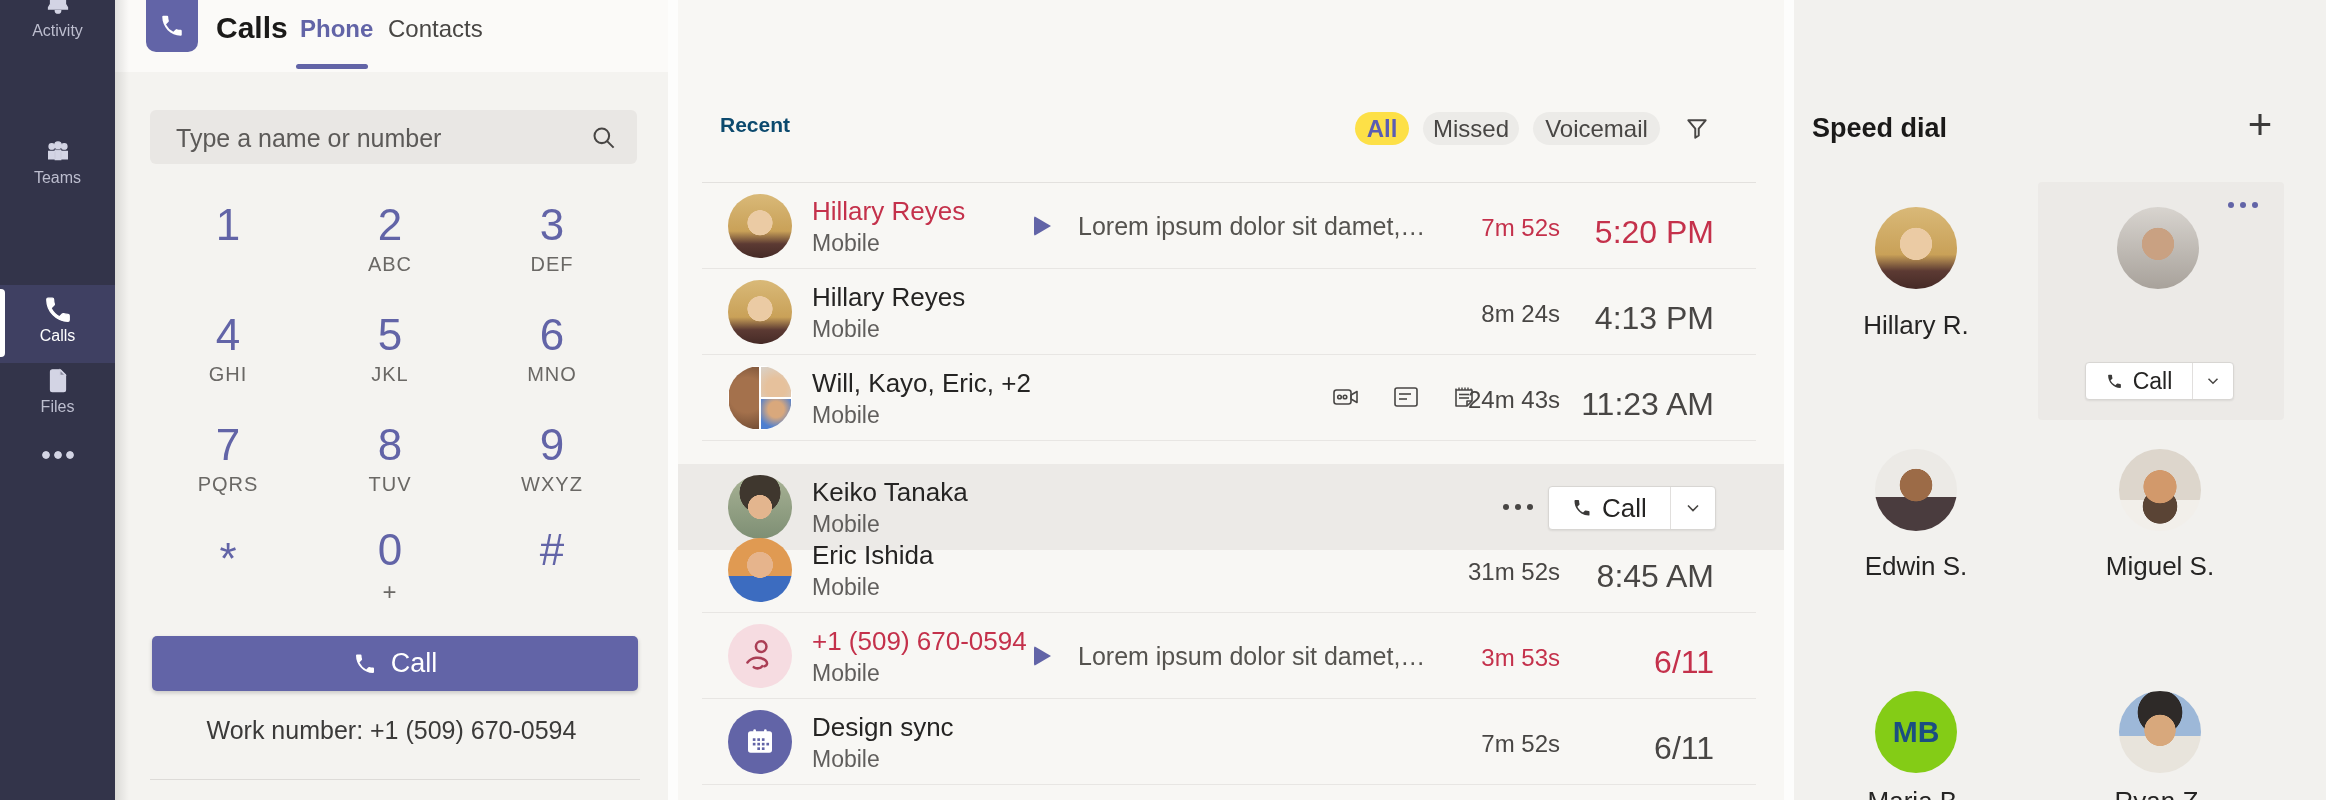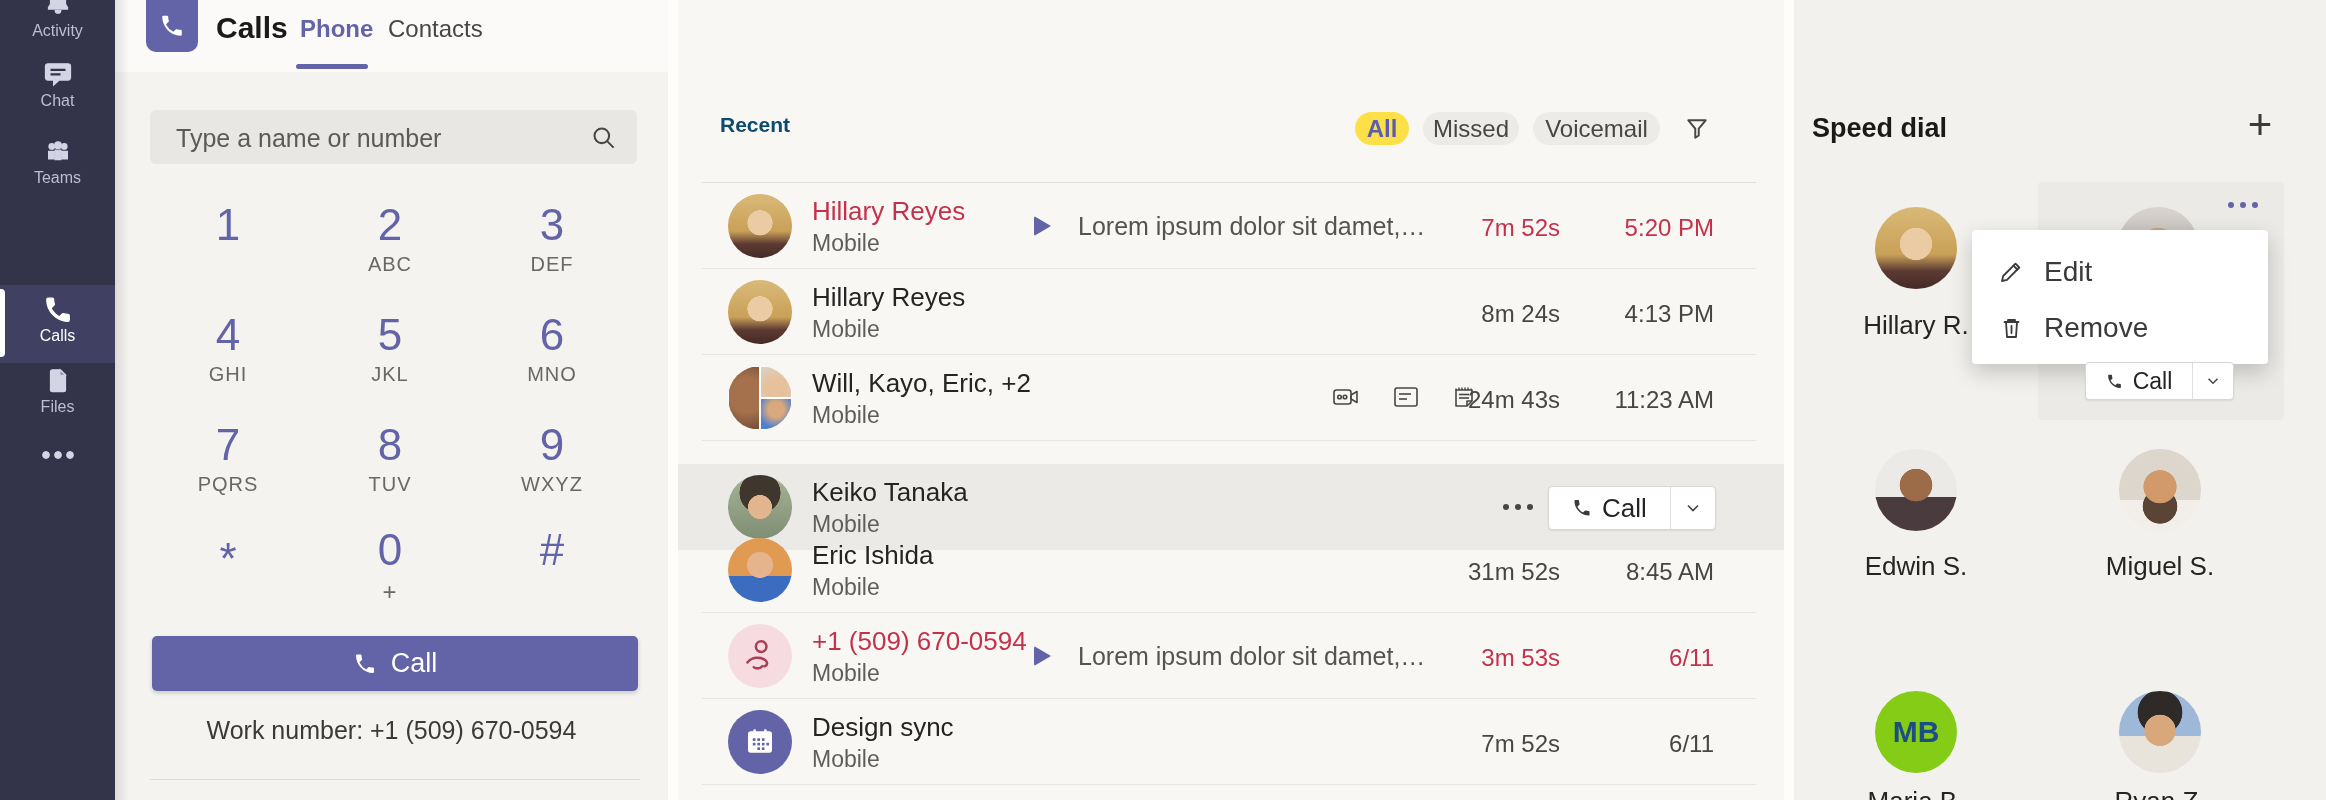--- a/index.html
+++ b/index.html
@@ -67,21 +67,21 @@
   .row.hover{background:#ECEAE7;}
   .row .avatar{position:absolute;left:50px;top:11px;width:64px;height:64px;border-radius:50%;}
   .row .rname{position:absolute;left:134px;top:13px;font-size:26px;color:#252423;white-space:nowrap;}
   .row .rsub{position:absolute;left:134px;top:47px;font-size:23px;color:#605E5C;}
   .row.missed .rname,.row.missed .dur,.row.missed .when{color:#C4314B;}
   .row .play{position:absolute;left:356px;top:33px;width:0;height:0;
     border-left:17px solid #6264A7;border-top:10px solid transparent;border-bottom:10px solid transparent;border-radius:2px;}
   .row .preview{position:absolute;left:400px;top:29px;width:350px;font-size:25px;color:#55534F;
     white-space:nowrap;overflow:hidden;text-overflow:ellipsis;}
   .row .dur{position:absolute;right:224px;top:31px;font-size:24px;color:#484644;}
-  .row .when{position:absolute;right:70px;top:31px;font-size:24px;color:#484644;}
+  .row .when{position:absolute;right:70px;top:31px;font-size:32px;color:#484644;}
   .meet-ic{position:absolute;top:27px;width:30px;height:30px;}
   .meet-ic svg{width:30px;height:30px;fill:none;stroke:#484644;stroke-width:1.6;stroke-linejoin:round;}
   .dots{position:absolute;display:flex;gap:6px;cursor:pointer;}
   .dots i{width:6px;height:6px;border-radius:50%;background:#484644;}
   .dots.purple i{background:#6264A7;}
   .split-btn{position:absolute;background:#FFFFFF;border:1px solid #D8D6D3;border-radius:4px;
     box-shadow:0 1px 2px rgba(0,0,0,.08);display:flex;align-items:stretch;cursor:pointer;}
   .split-main{display:flex;align-items:center;gap:10px;justify-content:center;flex:1;}
   .split-main svg{fill:#3B3A39;}
   .split-main span{color:#252423;}
@@ -153,30 +153,20 @@
 
     <div class="rail-item" style="top:-10px">
       <span class="ric">
         <svg viewBox="0 0 24 24" stroke="none">
             <path d="M12 2a6 6 0 0 0-6 6v3.2L4.4 14v1.2h15.2V14L18 11.2V8a6 6 0 0 0-6-6zm-2.2 14.4a2.2 2.2 0 0 0 4.4 0h-4.4z"></path>
           </svg>
       </span>
       <span class="rlb">Activity</span>
     </div>
 
-    <div class="rail-item" style="top:60px">
-      <span class="ric">
-        <svg viewBox="0 0 24 24" stroke="none">
-            <path d="M4 3h16a2 2 0 0 1 2 2v9a2 2 0 0 1-2 2h-7l-4.5 4v-4H4a2 2 0 0 1-2-2V5a2 2 0 0 1 2-2z"></path>
-            <rect x="6" y="7" width="12" height="1.8" fill="#33344A" stroke="none"></rect>
-            <rect x="6" y="10.6" width="8" height="1.8" fill="#33344A" stroke="none"></rect>
-          </svg>
-      </span>
-      <span class="rlb">Chat</span>
-    </div>
 
     <div class="rail-item" style="top:137px">
       <span class="ric">
         <svg viewBox="0 0 24 24" stroke="none">
             <circle cx="7" cy="7.5" r="2.2"></circle>
             <circle cx="12" cy="6.5" r="2.6"></circle>
             <circle cx="17" cy="7.5" r="2.2"></circle>
             <path d="M4.5 11.5h5v6h-5zM9.8 10.5h4.4v7.5H9.8zM14.5 11.5h5v6h-5z"></path>
           </svg>
       </span>
@@ -458,36 +448,20 @@
           </svg>
         <span style="font-size:23px">Call</span>
       </div>
       <div class="split-arrow" style="width:40px">
         <svg viewBox="0 0 24 24" width="18" height="18">
             <polyline points="6,9 12,15 18,9"></polyline>
           </svg>
       </div>
     </div>
 
-    <div id="sd-menu">
-      <div class="menu-item" style="top:20px">
-        <svg viewBox="0 0 27 27">
-            <path d="M4 23l1.2-5L17.5 5.7l3.8 3.8L9 21.8 4 23z"></path>
-            <line x1="15.5" y1="7.7" x2="19.3" y2="11.5"></line>
-          </svg>
-        <span>Edit</span>
-      </div>
-      <div class="menu-item" style="top:76px">
-        <svg viewBox="0 0 27 27">
-            <path d="M6.5 8h14M10 8V6h7v2M8 8l1 15h9l1-15"></path>
-            <line x1="13.5" y1="12" x2="13.5" y2="19"></line>
-          </svg>
-        <span>Remove</span>
-      </div>
-    </div>
 
     <div class="sd-av av-hillary" style="left:81px;top:207px"></div>
     <div class="sd-name" style="left:12px;top:310px">Hillary R.</div>
 
     <div class="sd-av av-edwin" style="left:81px;top:449px"></div>
     <div class="sd-name" style="left:12px;top:551px">Edwin S.</div>
     <div class="sd-av av-miguel" style="left:325px;top:449px"></div>
     <div class="sd-name" style="left:256px;top:551px">Miguel S.</div>
 
     <div class="sd-av av-initials" style="left:81px;top:691px">

